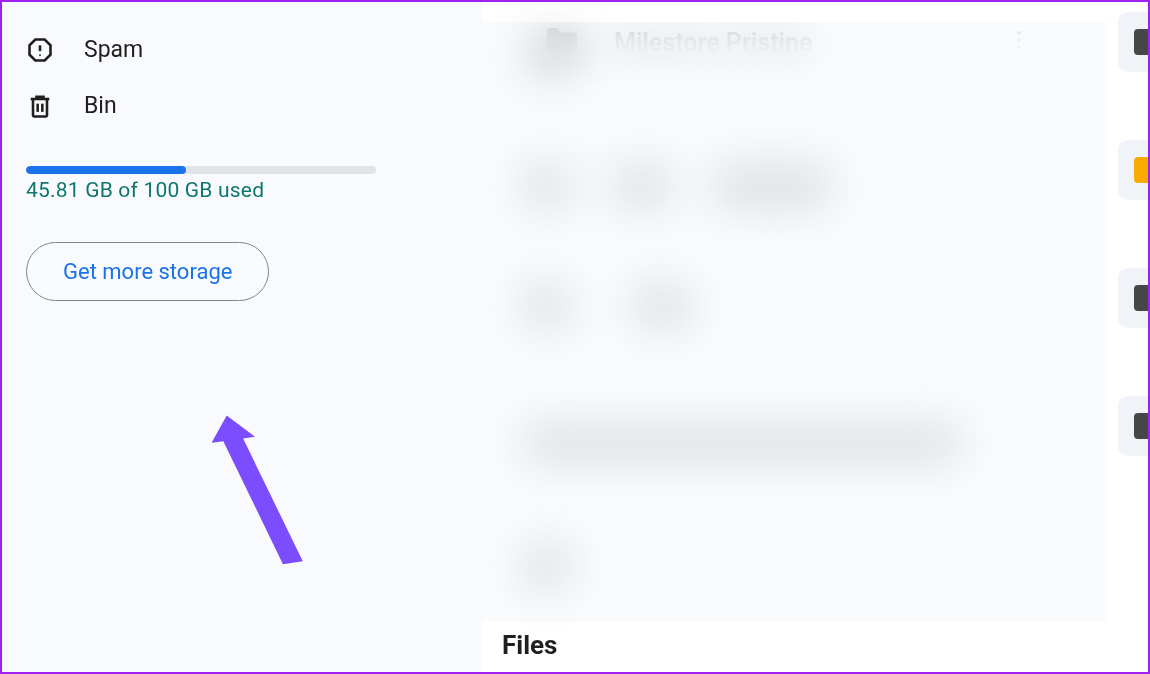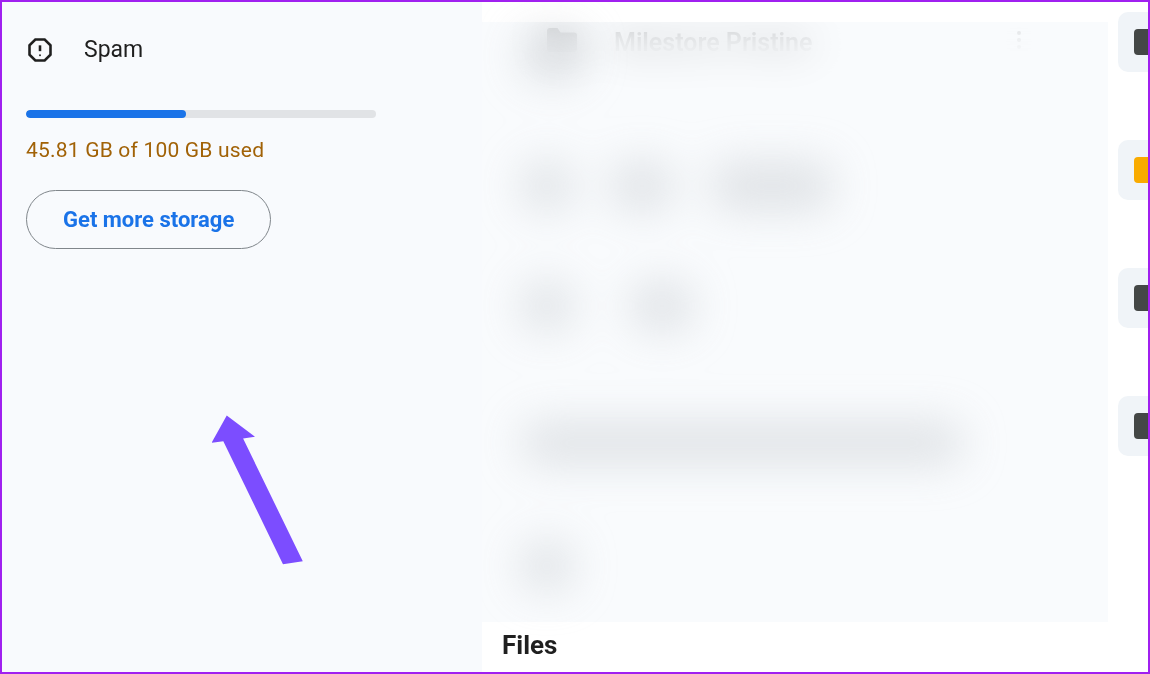--- a/index.html
+++ b/index.html
@@ -55,33 +55,33 @@
       margin-top: 12px;
     }
     .progress-fill {
       height: 100%;
       background: #1a73e8;
       border-radius: 4px;
       width: 45.8%;
     }
     .storage-text {
       font-size: 21px;
-      color: #a16207;
-      margin-top: 20px;
+      color: #0f766e;
+      margin-top: 4px;
       letter-spacing: 0.2px;
     }
     .get-storage-btn {
-      margin-top: 28px;
+      margin-top: 40px;
       padding: 16px 36px;
       border: 1px solid #80868b;
       border-radius: 30px;
       background: transparent;
       color: #1a73e8;
       font-size: 22px;
-      font-weight: 700;
+      font-weight: 400;
       cursor: pointer;
       font-family: inherit;
     }
     .main {
       flex: 1;
       padding: 10px 0 0 20px;
       position: relative;
       overflow: hidden;
     }
     .folder-row {
@@ -181,20 +181,32 @@
       <span class="nav-icon">
         <svg width="28" height="28" viewBox="0 0 24 24" fill="none" stroke="currentColor" stroke-width="2.2">
           <path d="M8 3h8l5 5v8l-5 5H8l-5-5V8z"></path>
           <line x1="12" y1="8" x2="12" y2="13"></line>
           <circle cx="12" cy="16.5" r="0.8" fill="currentColor" stroke="none"></circle>
         </svg>
       </span>
       <span class="nav-label">Spam</span>
     </div>
 
+    <div class="nav-item">
+      <span class="nav-icon">
+        <svg width="28" height="28" viewBox="0 0 24 24" fill="none" stroke="currentColor" stroke-width="2.2">
+          <path d="M4 6h16"></path>
+          <path d="M6 6v14a1 1 0 0 0 1 1h10a1 1 0 0 0 1-1V6"></path>
+          <path d="M9 6V4h6v2"></path>
+          <line x1="10" y1="10" x2="10" y2="17"></line>
+          <line x1="14" y1="10" x2="14" y2="17"></line>
+        </svg>
+      </span>
+      <span class="nav-label">Bin</span>
+    </div>
 
 
     <div class="storage-section">
       <div class="progress-track">
         <div class="progress-fill"></div>
       </div>
       <div class="storage-text">45.81 GB of 100 GB used</div>
       <button class="get-storage-btn">Get more storage</button>
     </div>
   </div>

